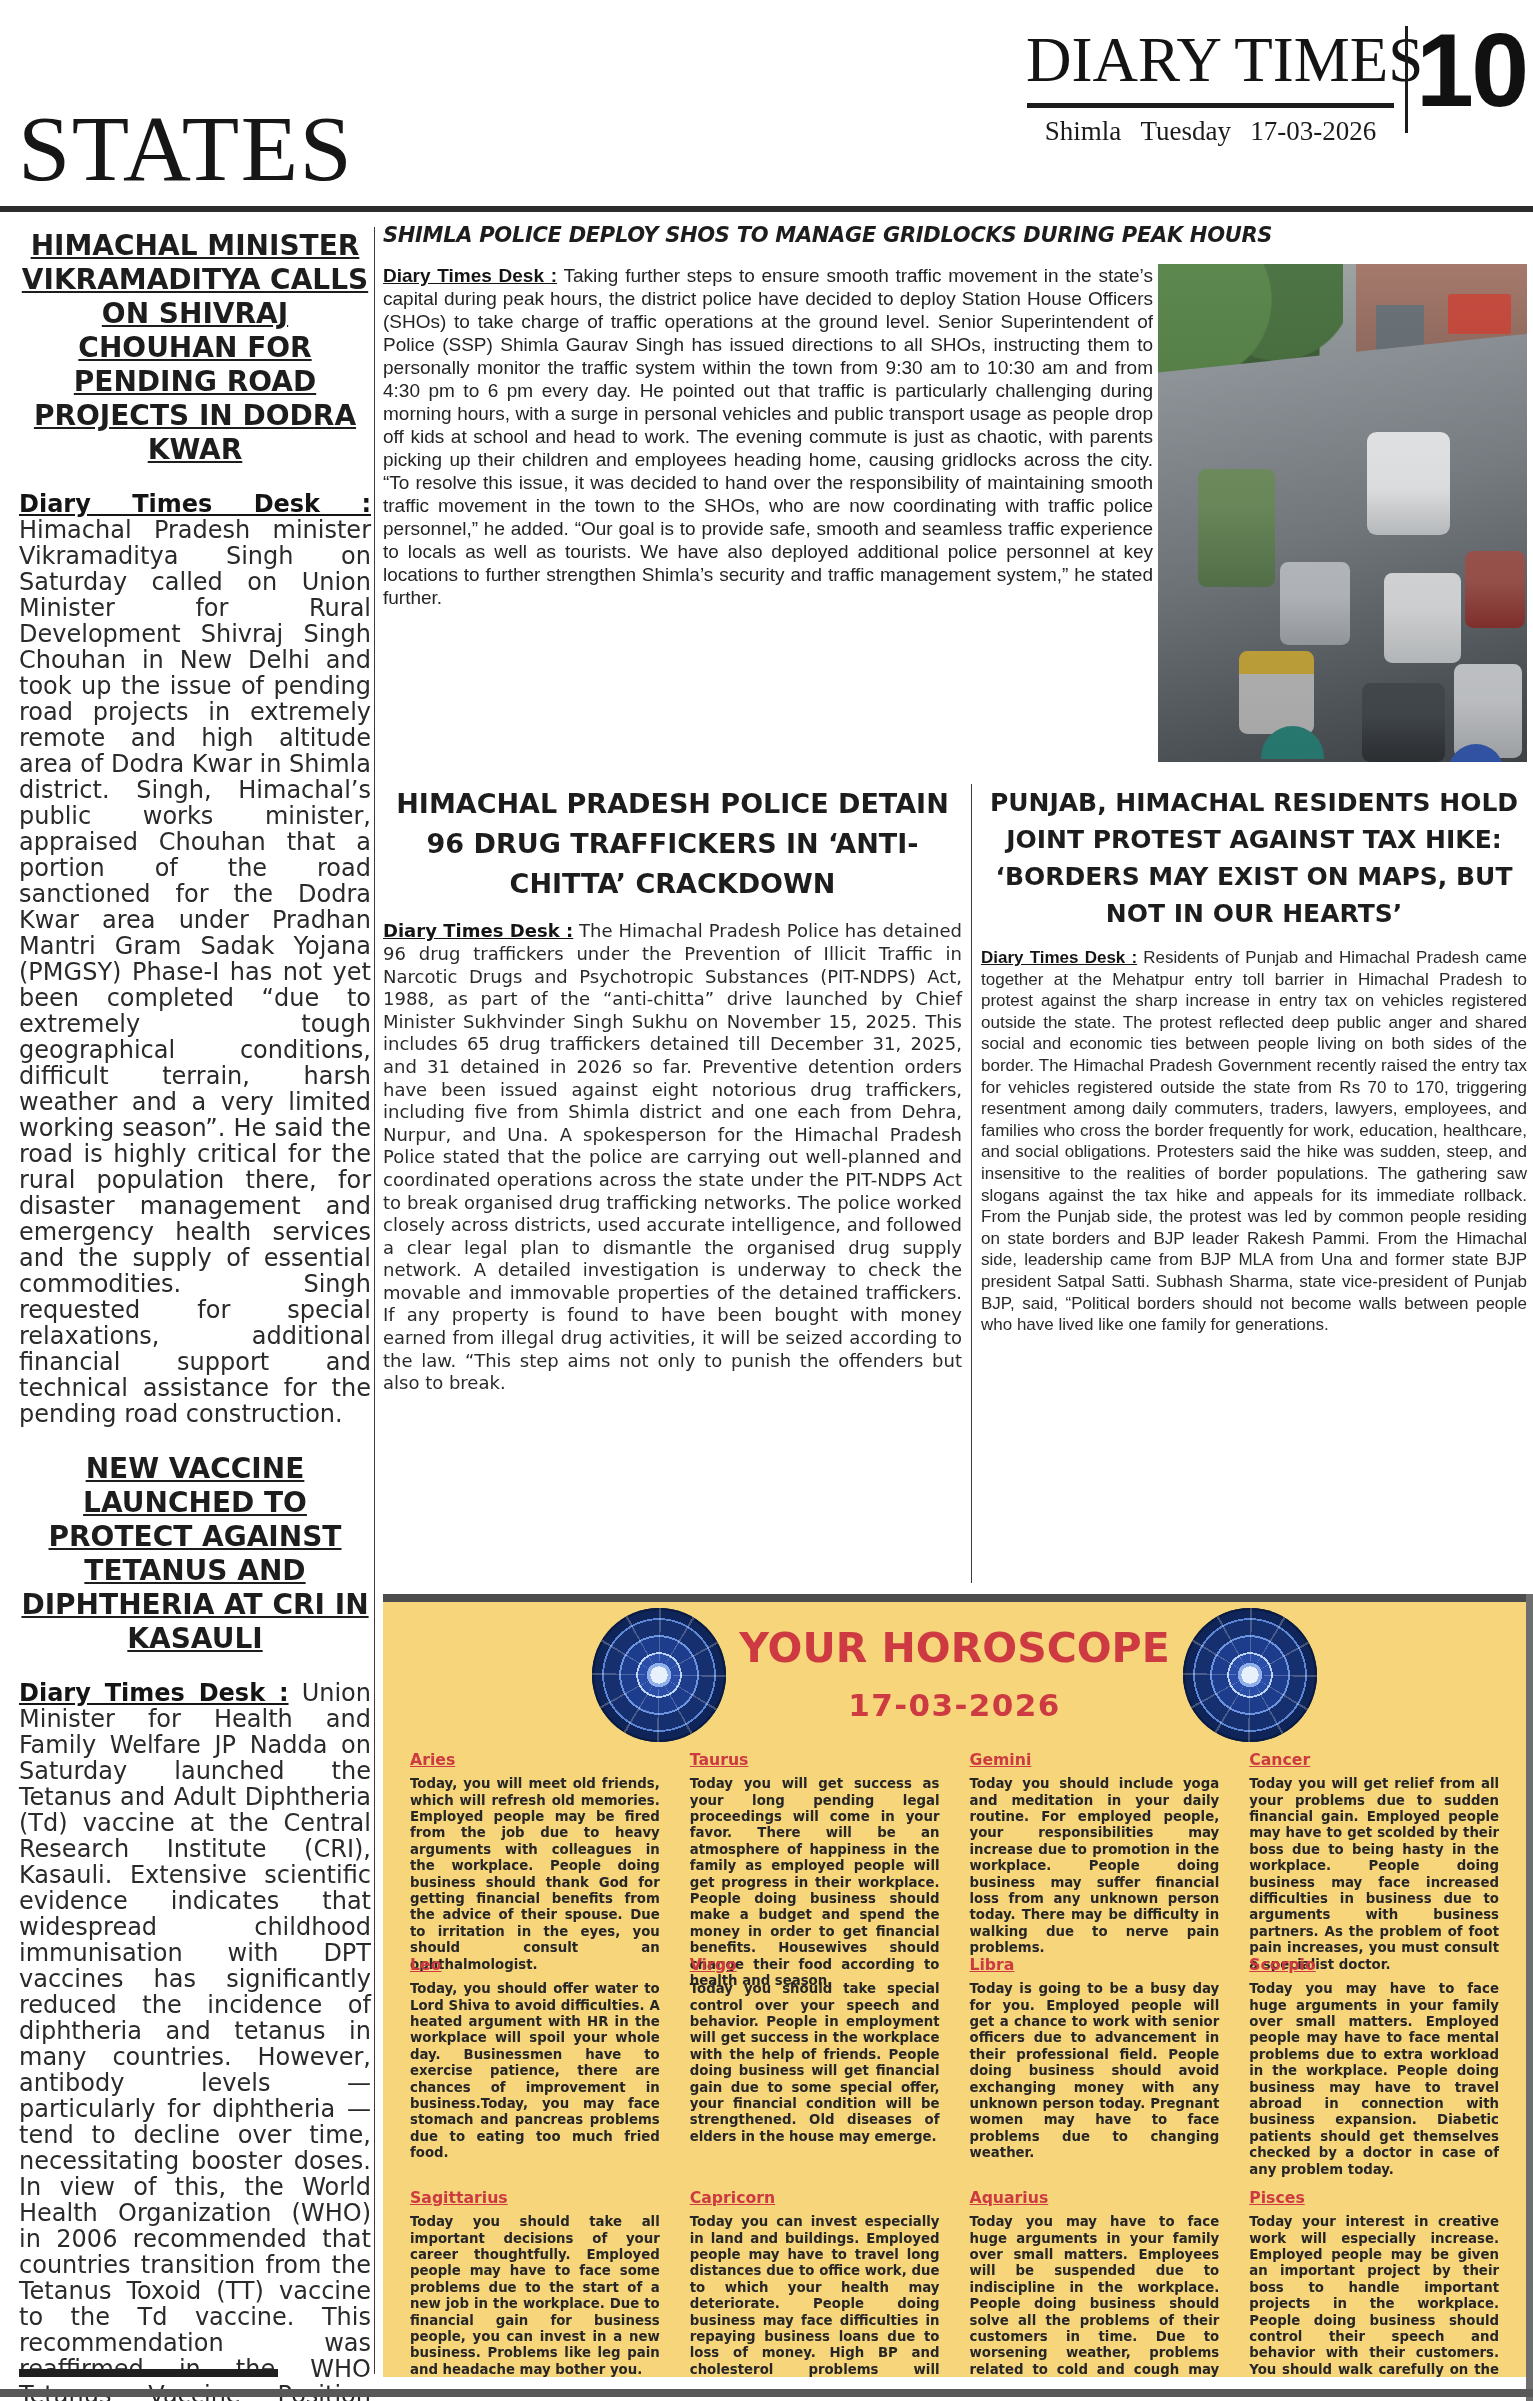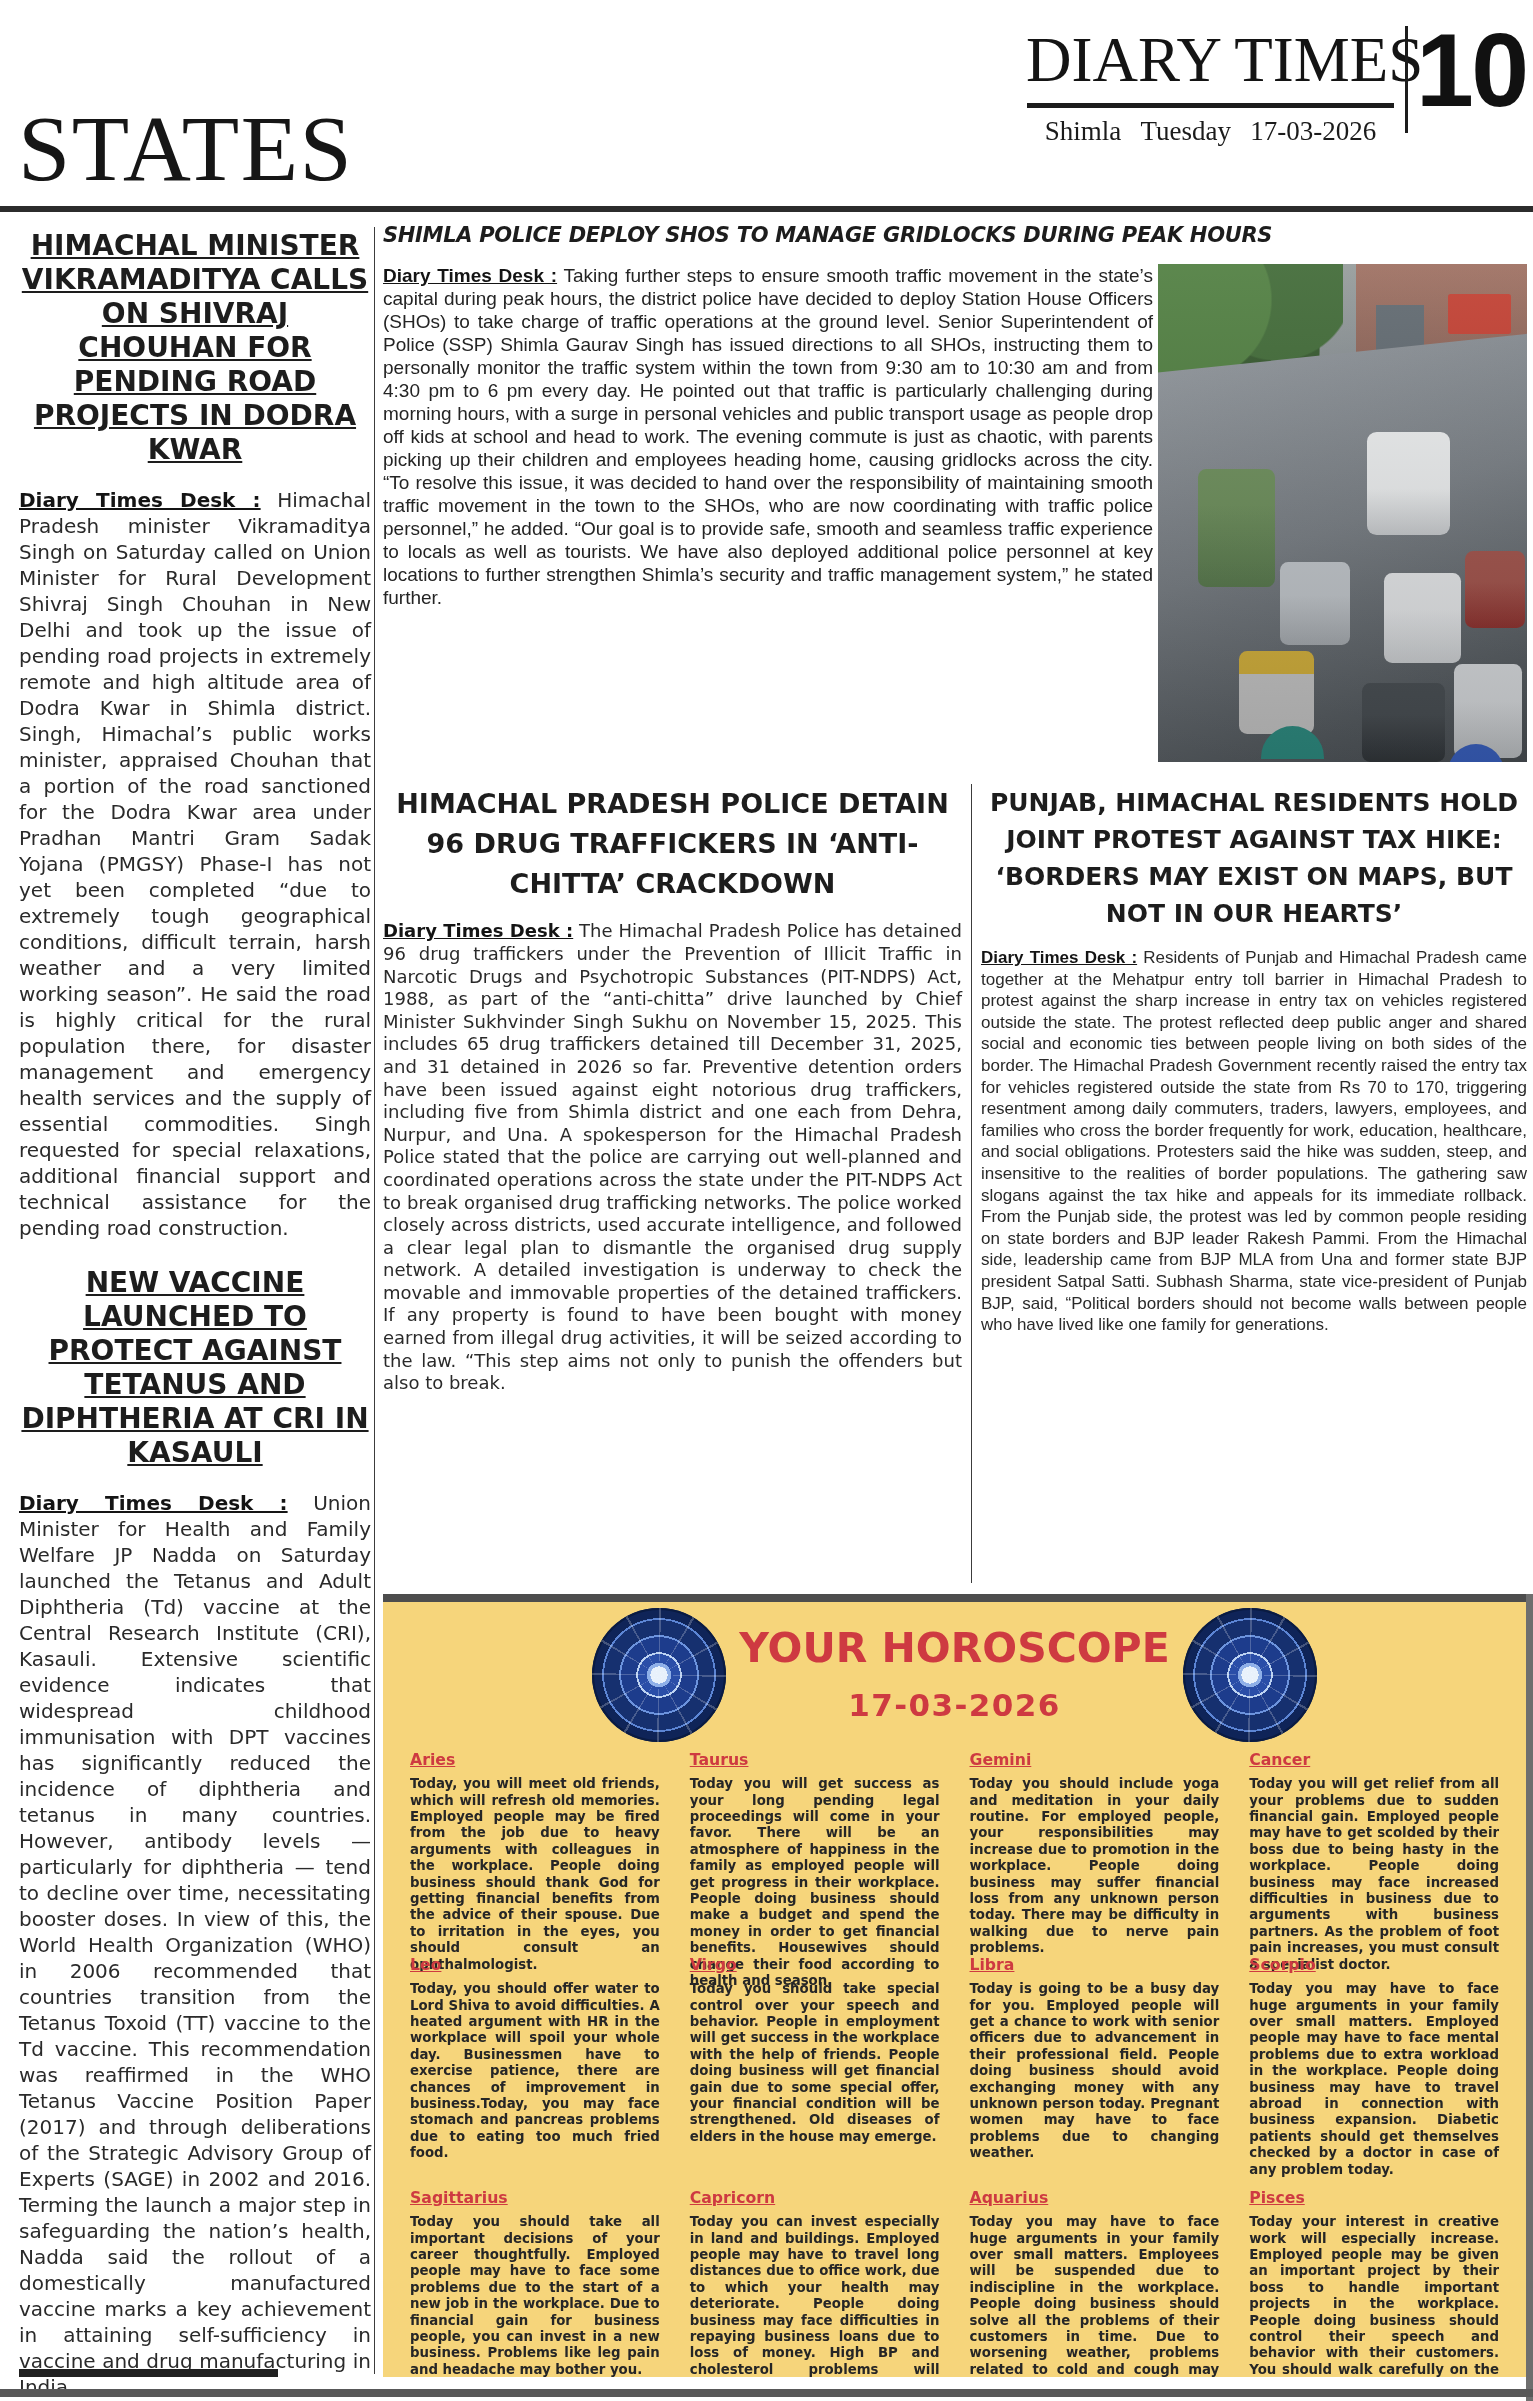--- a/index.html
+++ b/index.html
@@ -22,21 +22,21 @@
   .vline2{position:absolute;left:971px;top:784px;width:1.4px;height:799px;background:#3c3c3c;}
   .edge-right{position:absolute;left:1526px;top:1594px;width:6.8px;height:807px;background:#6e6e6e;}
   .leftcol-endbar{position:absolute;left:19px;top:2369px;width:259px;height:8.2px;background:#202020;}
   .page-bottom-bar{position:absolute;left:0;top:2389px;width:1533px;height:8.2px;background:#585858;}
   
   .art-title{font-weight:bold;text-align:center;color:#1d1d1d;margin:0;}
   .byline{font-weight:bold;color:#141414;text-decoration:underline;}
   .jbody{text-align:justify;color:#2a2a2a;}
   .col-left{position:absolute;left:19px;top:229px;width:352px;}
   .col-left .art-title{font-size:28px;line-height:34px;text-decoration:underline;}
-  .col-left .jbody{font-size:20px;line-height:26px;}
+  .col-left .jbody{font-size:24px;line-height:26px;}
   .t-vaccine{margin-top:24.6px !important;}
   .art-traffic{position:absolute;left:383px;top:220px;width:770px;}
   .art-traffic .art-title{font-size:21px;line-height:30px;white-space:nowrap;letter-spacing:-0.3px;font-style:italic;}
   .art-traffic .jbody{font-family:"Liberation Sans",sans-serif;font-size:19px;line-height:23px;margin-top:13.7px;color:#242424;}
   .art-drugs{position:absolute;left:383px;top:784px;width:579px;}
   .art-drugs .art-title{font-size:27px;line-height:40px;text-align:center;}
   .art-drugs .jbody{font-size:18px;line-height:22.6px;margin-top:16.4px;}
   .art-protest{position:absolute;left:981px;top:784px;width:546px;}
   .art-protest .art-title{font-size:25px;line-height:37px;}
   .art-protest .jbody{font-family:"Liberation Sans",sans-serif;font-size:17px;line-height:21.6px;margin-top:15px;}

